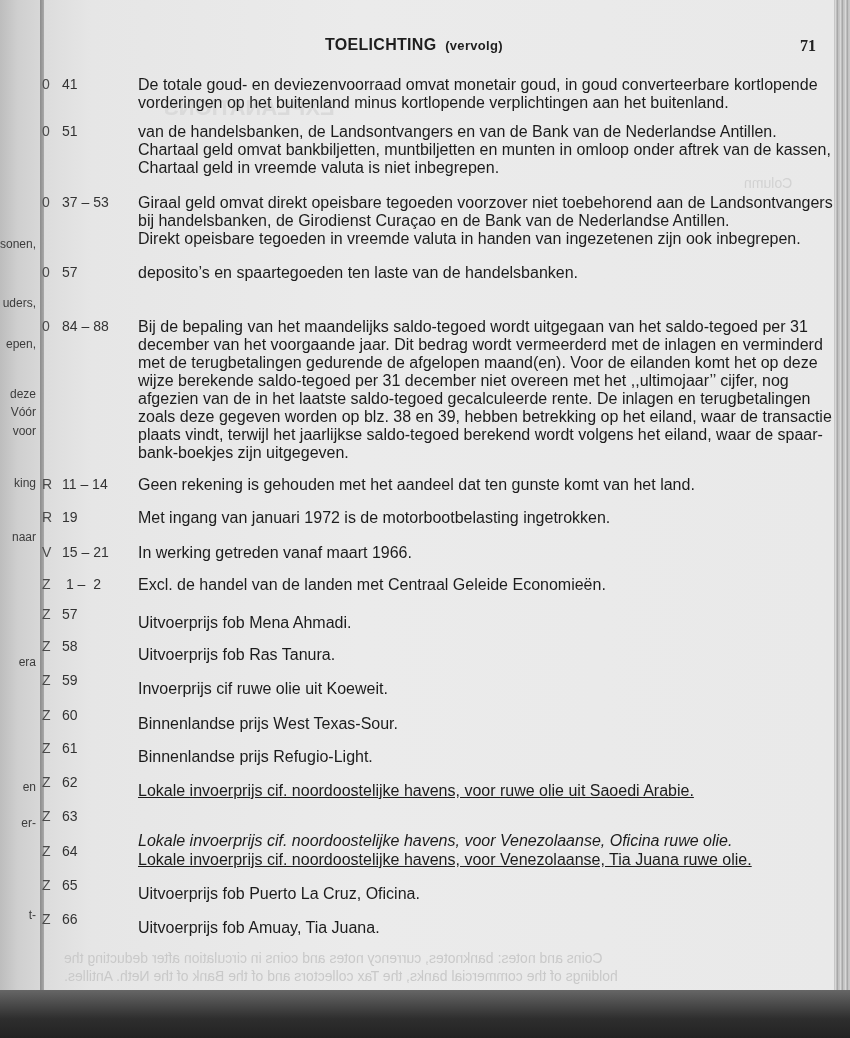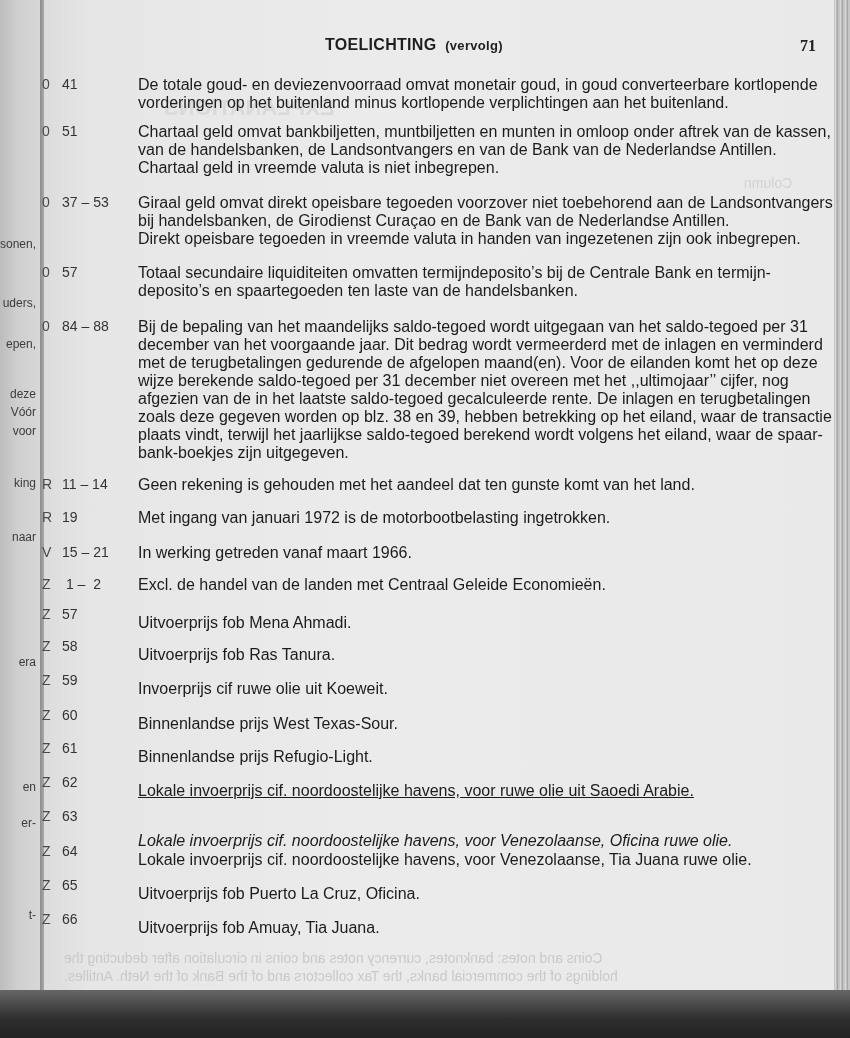--- a/index.html
+++ b/index.html
@@ -167,39 +167,38 @@
       <span class="ref">41</span>
       <div class="text">
         <span class="line">De totale goud- en deviezenvoorraad omvat monetair goud, in goud converteerbare kortlopende</span>
         <span class="line">vorderingen op het buitenland minus kortlopende verplichtingen aan het buitenland.</span>
       </div>
     </div>
     <div class="entry" style="top: 123px;">
       <span class="col">0</span>
       <span class="ref">51</span>
       <div class="text">
+        <span class="line">van de handelsbanken, de Landsontvangers en van de Bank van de Nederlandse Antillen.</span>
         <span class="line">Chartaal geld omvat bankbiljetten, muntbiljetten en munten in omloop onder aftrek van de kassen,</span>
-        <span class="line">van de handelsbanken, de Landsontvangers en van de Bank van de Nederlandse Antillen.</span>
         <span class="line">Chartaal geld in vreemde valuta is niet inbegrepen.</span>
       </div>
     </div>
     <div class="entry" style="top: 194px;">
       <span class="col">0</span>
       <span class="ref">37 – 53</span>
       <div class="text">
         <span class="line">Giraal geld omvat direkt opeisbare tegoeden voorzover niet toebehorend aan de Landsontvangers,</span>
         <span class="line">bij handelsbanken, de Girodienst Curaçao en de Bank van de Nederlandse Antillen.</span>
         <span class="line">Direkt opeisbare tegoeden in vreemde valuta in handen van ingezetenen zijn ook inbegrepen.</span>
       </div>
     </div>
     <div class="entry" style="top: 264px;">
       <span class="col">0</span>
       <span class="ref">57</span>
       <div class="text">
-        <span class="line">Totaal secundaire liquiditeiten omvatten termijndeposito’s bij de Centrale Bank en termijn-</span>
         <span class="line">deposito’s en spaartegoeden ten laste van de handelsbanken.</span>
       </div>
     </div>
     <div class="entry" style="top: 318px;">
       <span class="col">0</span>
       <span class="ref">84 – 88</span>
       <div class="text">
         <span class="line">Bij de bepaling van het maandelijks saldo-tegoed wordt uitgegaan van het saldo-tegoed per 31</span>
         <span class="line">december van het voorgaande jaar. Dit bedrag wordt vermeerderd met de inlagen en verminderd</span>
         <span class="line">met de terugbetalingen gedurende de afgelopen maand(en). Voor de eilanden komt het op deze</span>
@@ -283,21 +282,21 @@
     <div class="entry" style="top: 808px;">
       <span class="col">Z</span>
       <span class="ref">63</span>
       <div class="text" style="top: 24px; font-style: italic;">
         <span class="line">Lokale invoerprijs cif. noordoostelijke havens, voor Venezolaanse, Oficina ruwe olie.</span>
       </div>
     </div>
     <div class="entry" style="top: 843px;">
       <span class="col">Z</span>
       <span class="ref">64</span>
-      <div class="text" style="top: 8px;">
+      <div class="text" style="top: 8px; text-decoration: underline;">
         <span class="line">Lokale invoerprijs cif. noordoostelijke havens, voor Venezolaanse, Tia Juana ruwe olie.</span>
       </div>
     </div>
     <div class="entry" style="top: 877px;">
       <span class="col">Z</span>
       <span class="ref">65</span>
       <div class="text" style="top: 8px;">
         <span class="line">Uitvoerprijs fob Puerto La Cruz, Oficina.</span>
       </div>
     </div>

